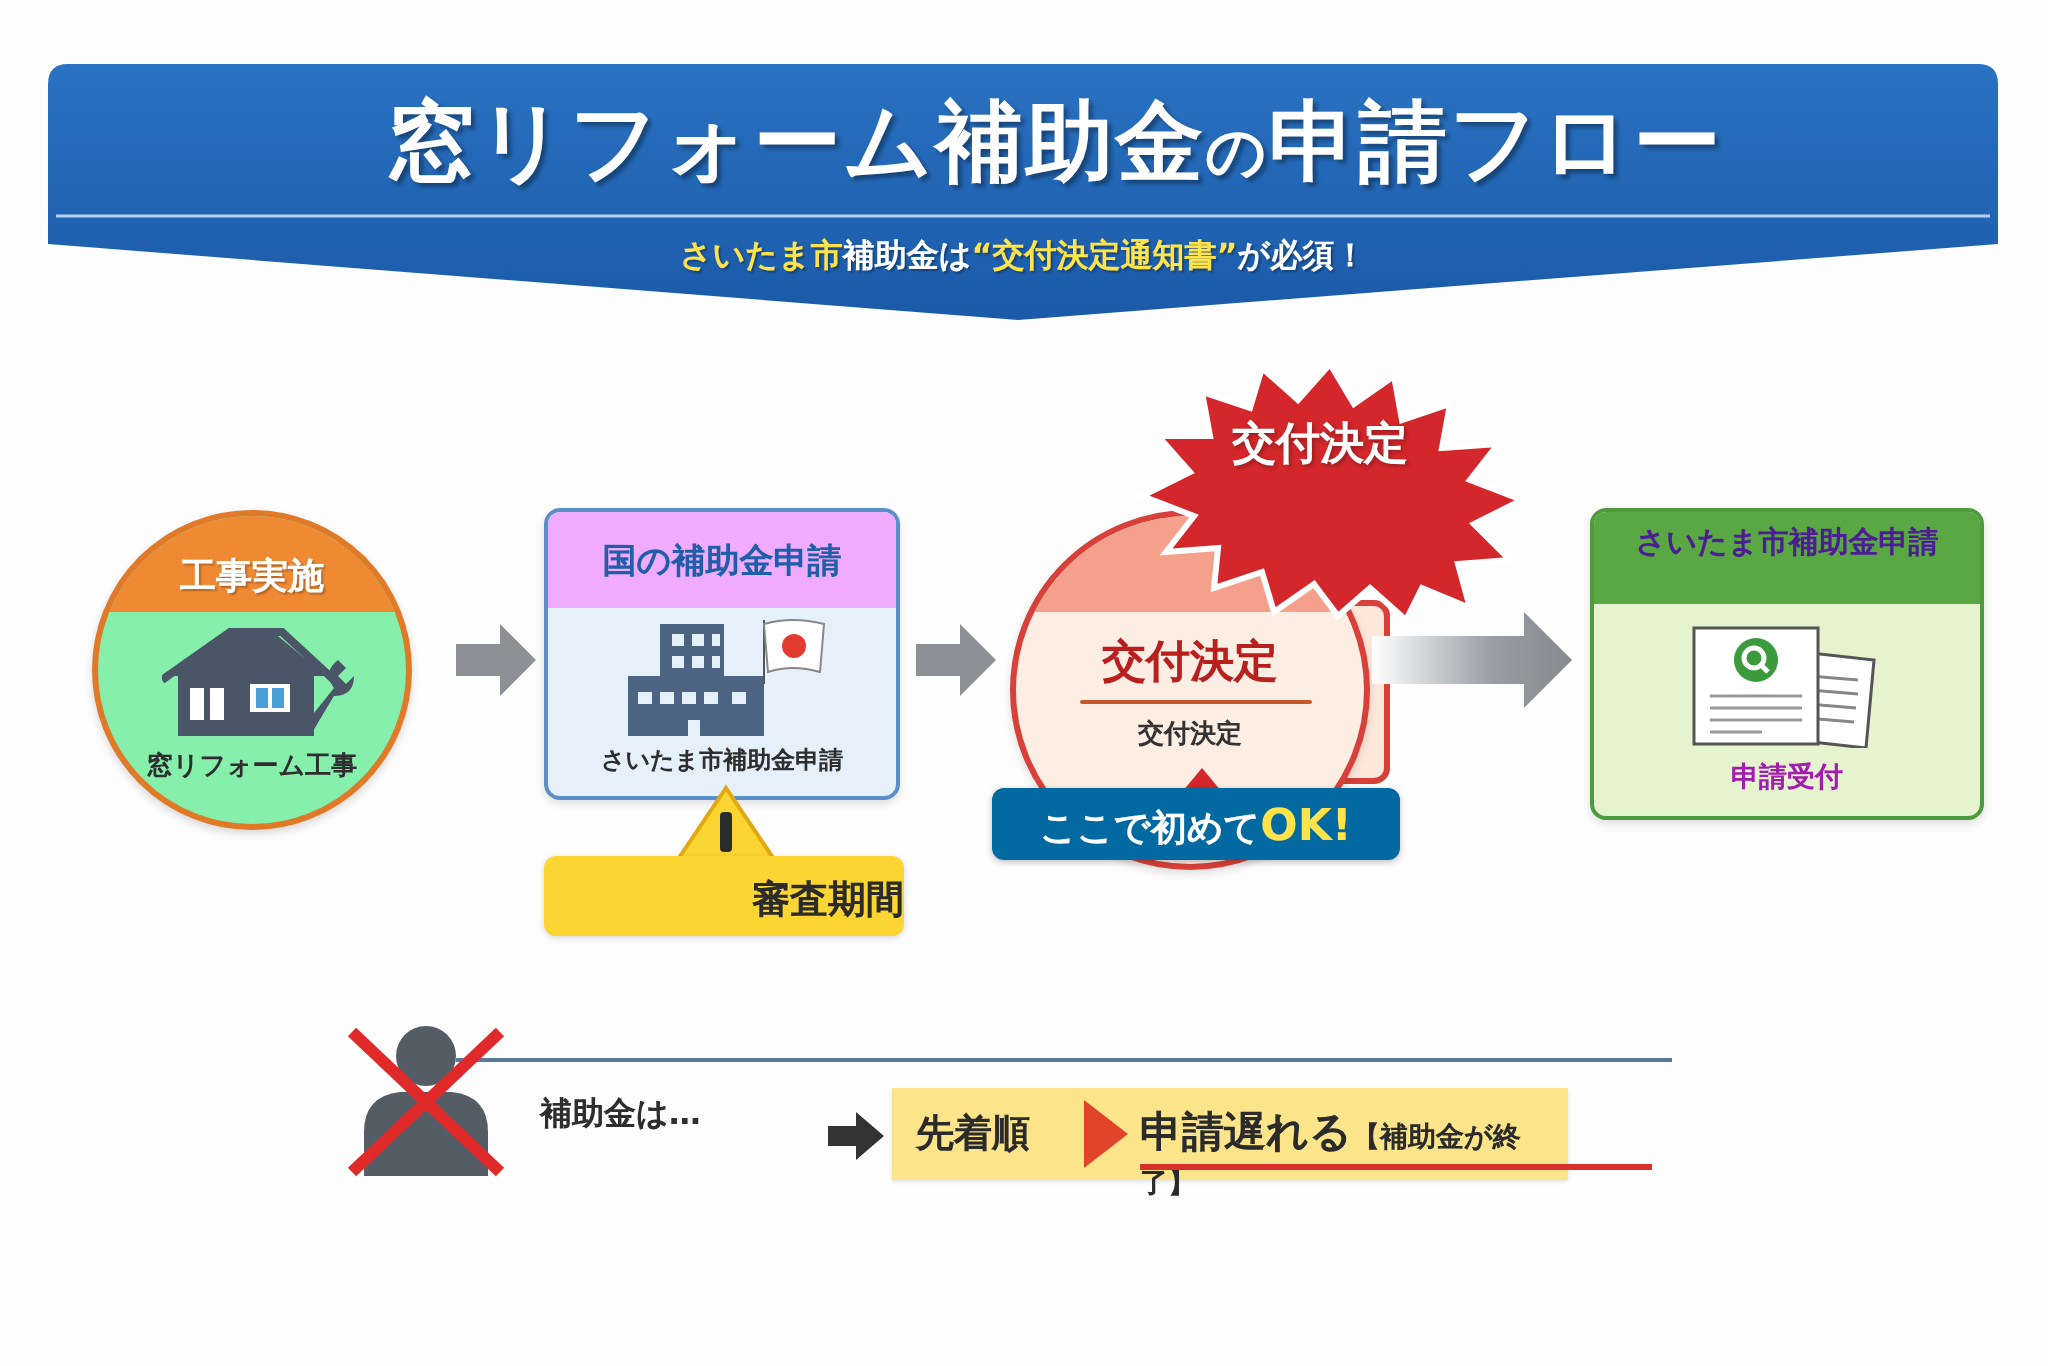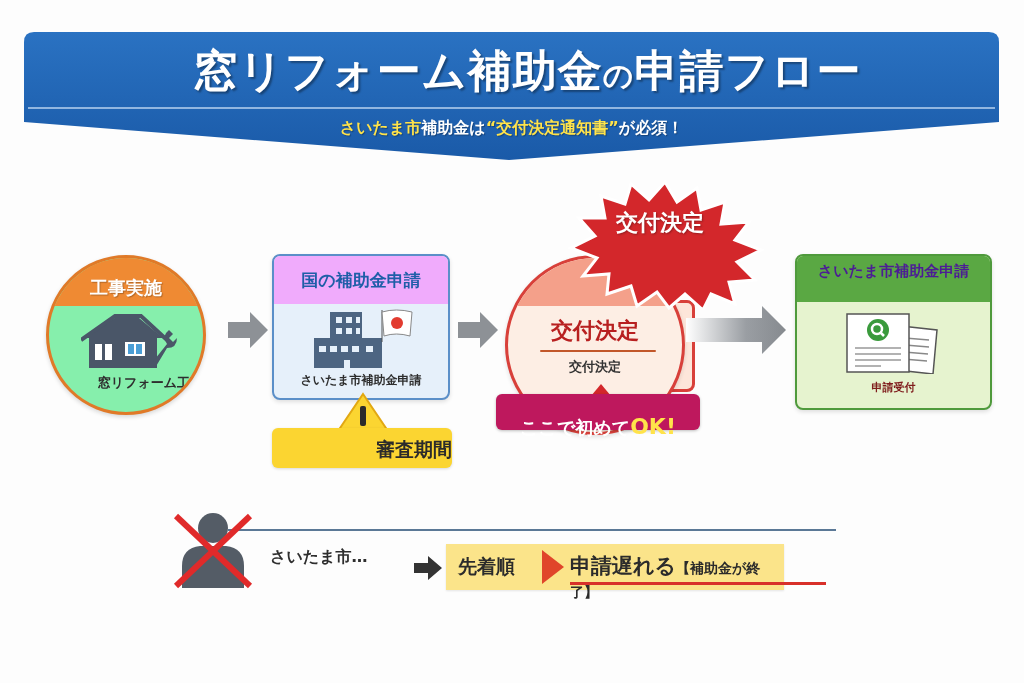--- a/index.html
+++ b/index.html
@@ -28,21 +28,21 @@
     position: absolute; left: 46px; top: 255px; width: 160px; height: 160px;
     border-radius: 50%; border: 3px solid #e07a28; overflow: hidden;
     background: #86efac; box-shadow: 0 2px 4px rgba(0,0,0,0.15);
   }
   .step1-head {
     position: absolute; left: 0; top: 0; width: 100%; height: 48px;
     background: #ef8a33; color: #fff; font-size: 18px; text-align: center; padding-top: 18px;
     text-shadow: 1px 1px 1px rgba(0,0,0,0.25);
   }
   .step1-icon { position: absolute; left: 32px; top: 56px; }
-  .step1-label { position: absolute; left: 0; top: 116px; width: 100%; text-align: right; font-size: 13px; color: #2e2e2e; }
+  .step1-label { position: absolute; left: 0; top: 116px; width: 100%; text-align: center; font-size: 13px; color: #2e2e2e; }
 
   .arrow-gray { position: absolute; }
 
   
   .step2 {
     position: absolute; left: 272px; top: 254px; width: 178px; height: 146px;
     border: 2px solid #5b8fc8; border-radius: 8px; background: #e6f0fa;
     box-shadow: 0 2px 4px rgba(0,0,0,0.12); overflow: hidden;
   }
   .step2-head {
@@ -74,37 +74,37 @@
   .step3-sub { position: absolute; left: 0; top: 100px; width: 100%; text-align: center; font-size: 13px; color: #333; }
 
   .burst { position: absolute; left: 565px; top: 180px; }
   .burst-text {
     position: absolute; left: 590px; top: 207px; width: 140px; text-align: center;
     color: #fff; font-size: 22px; line-height: 31px; text-shadow: 1px 1px 2px rgba(0,0,0,0.3);
   }
 
   .ok-badge {
     position: absolute; left: 496px; top: 394px; width: 204px; height: 36px;
-    background: #be185d; border-radius: 6px; color: #fff; font-size: 18px; text-align: center; padding-top: 20px;
+    background: #0369a1; border-radius: 6px; color: #fff; font-size: 18px; text-align: center; padding-top: 7px;
     box-shadow: 0 1px 3px rgba(0,0,0,0.25);
   }
   .ok-badge .ok { color: #ffe34a; font-size: 22px; }
   .ok-notch { position: absolute; left: 591px; top: 384px; }
 
   
   .step4 {
     position: absolute; left: 795px; top: 254px; width: 197px; height: 156px;
     border: 2px solid #4f9a3c; border-radius: 8px; background: #e6f3cf; overflow: hidden;
     box-shadow: 0 2px 4px rgba(0,0,0,0.12);
   }
   .step4-head {
     height: 46px; background: #5aa843; color: #4c1d95; font-size: 15px; text-align: center; padding-top: 6px;
   }
   .step4-icon { position: absolute; left: 48px; top: 56px; }
-  .step4-label { position: absolute; left: 0; top: 124px; width: 100%; text-align: center; font-size: 11px; color: #7f1d1d; }
+  .step4-label { position: absolute; left: 0; top: 124px; width: 100%; text-align: center; font-size: 14px; color: #a21caf; }
 
   
   .divider { position: absolute; left: 228px; top: 529px; width: 608px; height: 2px; background: #5b7896; }
   .person-x { position: absolute; left: 172px; top: 510px; }
   .cannot {
     position: absolute; left: 270px; top: 542px; font-size: 16px; color: #2e2e2e; line-height: 30px;
   }
   .cannot .sm { font-size: 12px; }
   .black-arrow { position: absolute; left: 414px; top: 556px; }
   .result-bar {
@@ -253,21 +253,21 @@
 </div>
 
 <div class="divider"></div>
 <svg class="person-x" width="82" height="80" viewBox="0 0 82 80">
   <circle cx="41" cy="18" r="15" fill="#545c66"></circle>
   <path d="M10 78 V56 Q10 38 28 36 H54 Q72 38 72 56 V78 Z" fill="#545c66"></path>
   <line x1="4" y1="6" x2="78" y2="76" stroke="#e02a2a" stroke-width="6"></line>
   <line x1="78" y1="6" x2="4" y2="76" stroke="#e02a2a" stroke-width="6"></line>
 </svg>
 <div class="cannot">
-  <div>さいたま市…</div>
+  <div>補助金は…</div>
 </div>
 <svg class="black-arrow" width="28" height="24" viewBox="0 0 28 24">
   <path d="M0 7 H14 V0 L28 12 L14 24 V17 H0 Z" fill="#333"></path>
 </svg>
 <div class="result-bar">
   <span class="rb-first">先着順</span>
   <svg class="rb-tri" width="22" height="34" viewBox="0 0 22 34">
     <path d="M0 0 L22 17 L0 34 Z" fill="#e0452a"></path>
   </svg>
   <span class="rb-late"><span>申請遅れる</span><span class="rb-note">【補助金が終了】</span></span>

